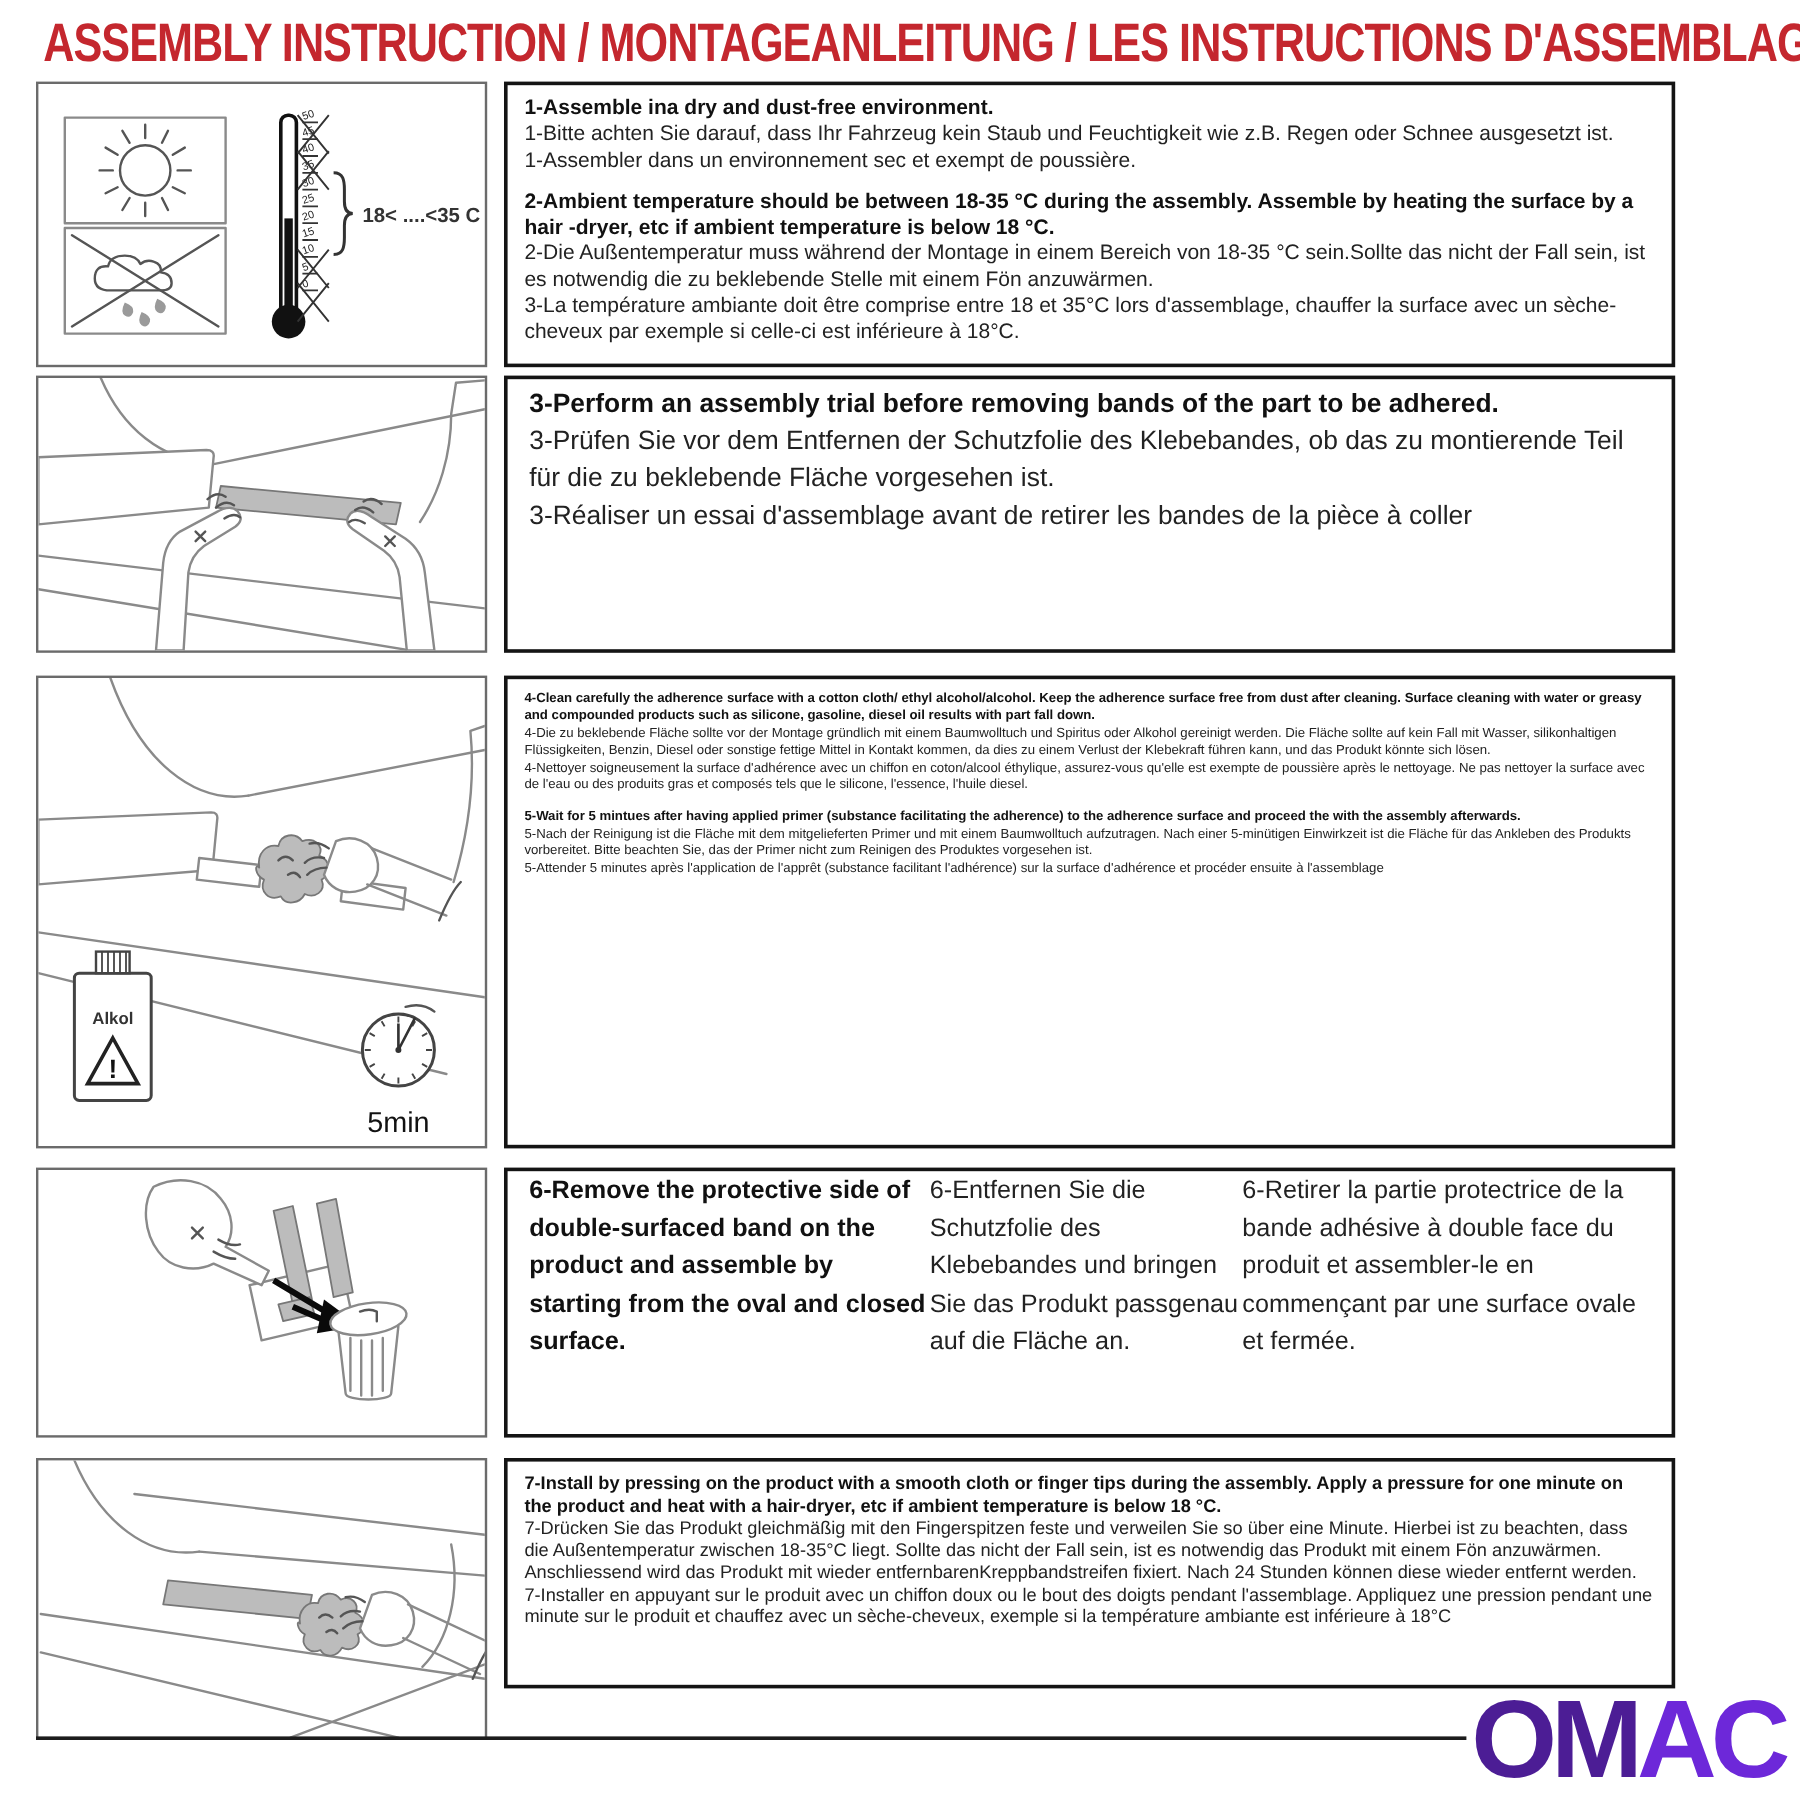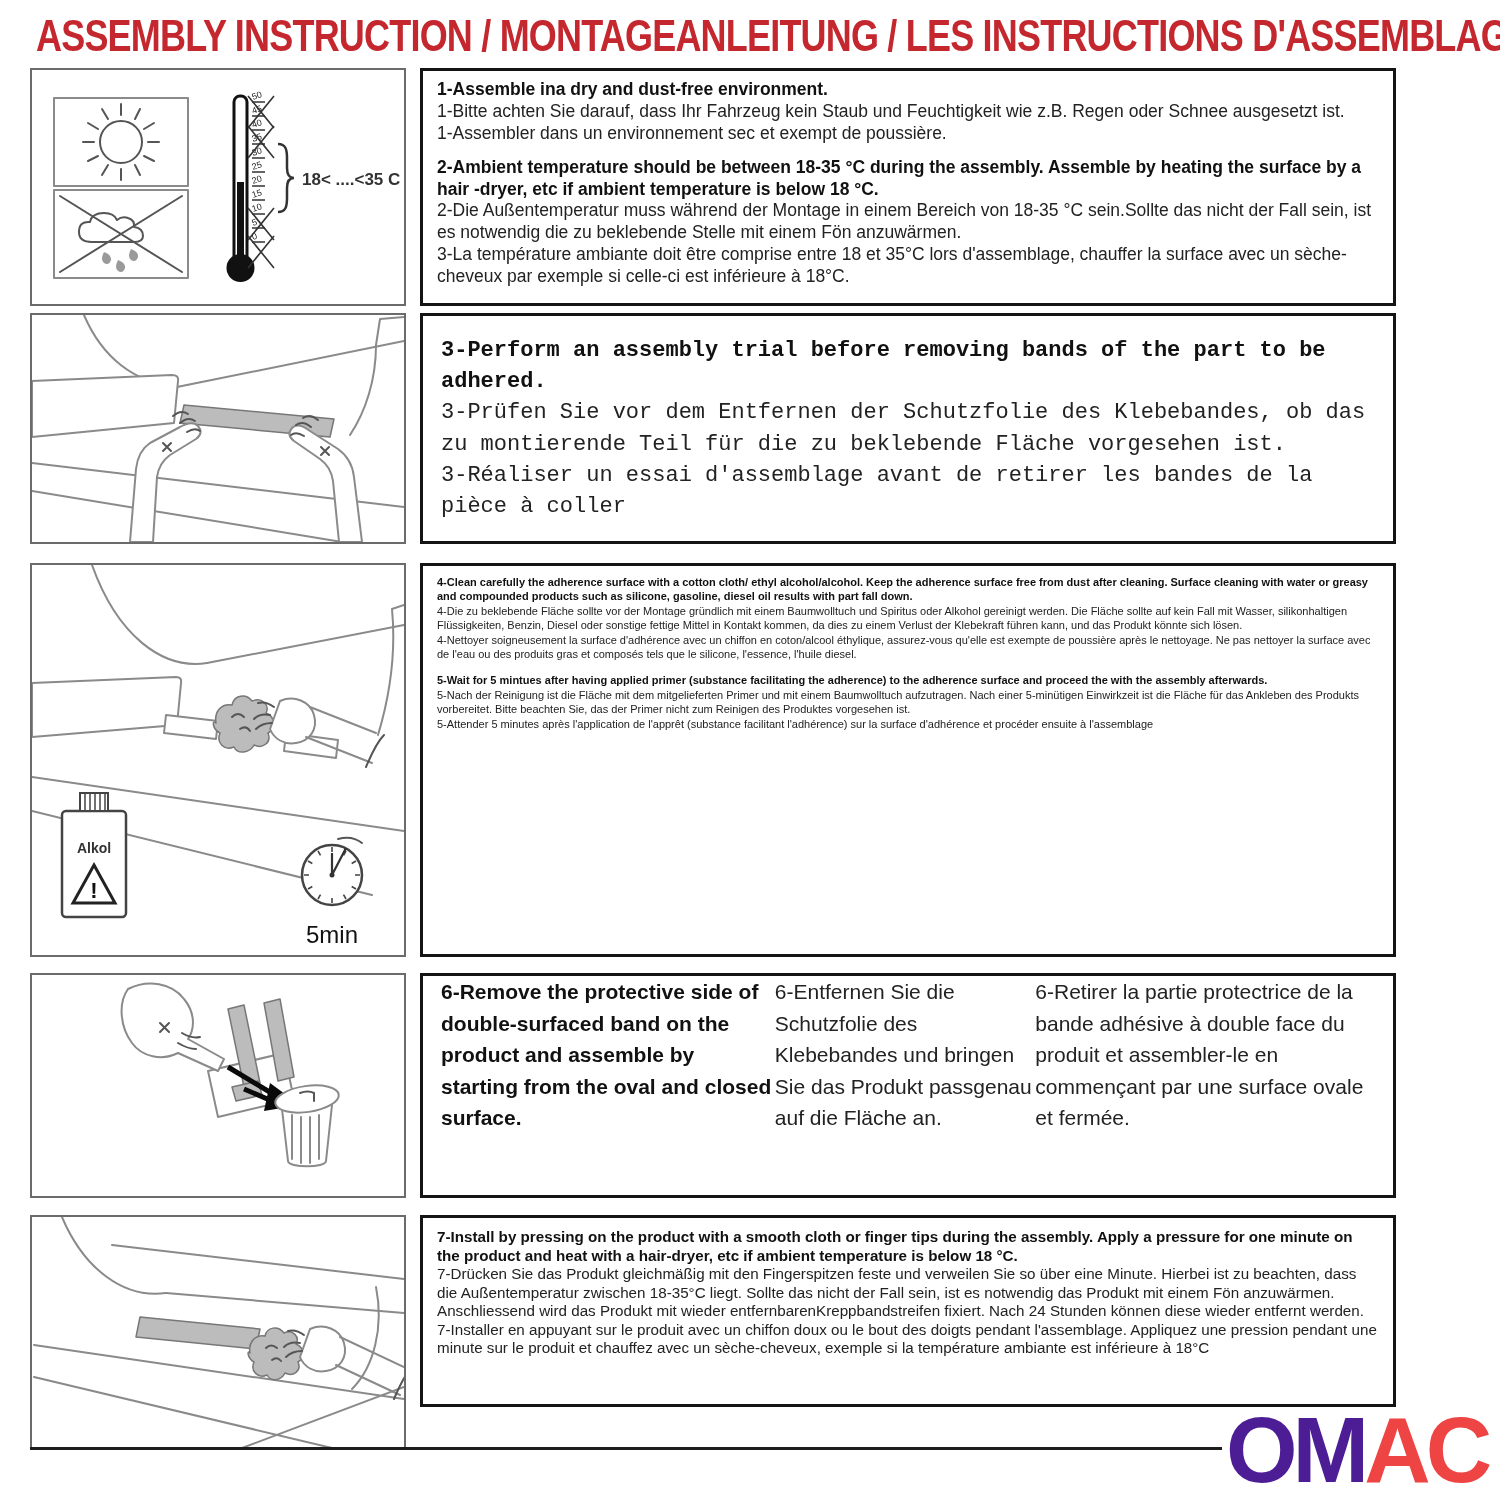--- a/index.html
+++ b/index.html
@@ -19,31 +19,31 @@
   .gap{height:12px;}
 
   .i1{top:68px;height:238px;}
   .i2{top:313px;height:231px;}
   .i3{top:563px;height:394px;}
   .i4{top:973px;height:225px;}
   .i5{top:1215px;height:235px;}
 
   .t1{top:68px;height:238px;padding:8px 14px;font-size:17.5px;line-height:1.25;}
   .t2{top:313px;height:231px;padding:4px 18px;font-size:22px;line-height:1.42;
-      display:flex;flex-direction:column;justify-content:center;font-family:Liberation Mono, monospace;}
+      display:flex;flex-direction:column;}
   .t3{top:563px;height:394px;padding:9px 14px;font-size:11px;line-height:1.31;}
   .t4{top:973px;height:225px;padding:0 18px;font-size:21px;line-height:1.5;
       display:flex;flex-direction:row;justify-content:center;}
   .t5{top:1215px;height:192px;padding:10px 14px;font-size:15.2px;line-height:1.22;}
 
   .bottom-rule{position:absolute;left:30px;top:1447px;width:1192px;height:3px;background:#1c1c1c;}
   .logo{position:absolute;left:1226px;top:1404px;font-size:92px;font-weight:bold;
         letter-spacing:-5px;line-height:1;white-space:nowrap;}
   .logo .lb{color:#4c1d95;text-align:center;}
-  .logo .lr{color:#ef4444;}
+  .logo .lr{color:#6d28d9;}
 
   svg{display:block;}
   .ln{fill:none;stroke:#8a8a8a;stroke-width:2;stroke-linecap:round;stroke-linejoin:round;}
   .dk{fill:none;stroke:#555;stroke-width:2;stroke-linecap:round;stroke-linejoin:round;}
   .wfill{fill:#fff;stroke:#8a8a8a;stroke-width:2;stroke-linejoin:round;}
   .gfill{fill:#bcbcbc;stroke:#777;stroke-width:1.5;stroke-linejoin:round;}
 </style>
 </head>
 <body>
 

